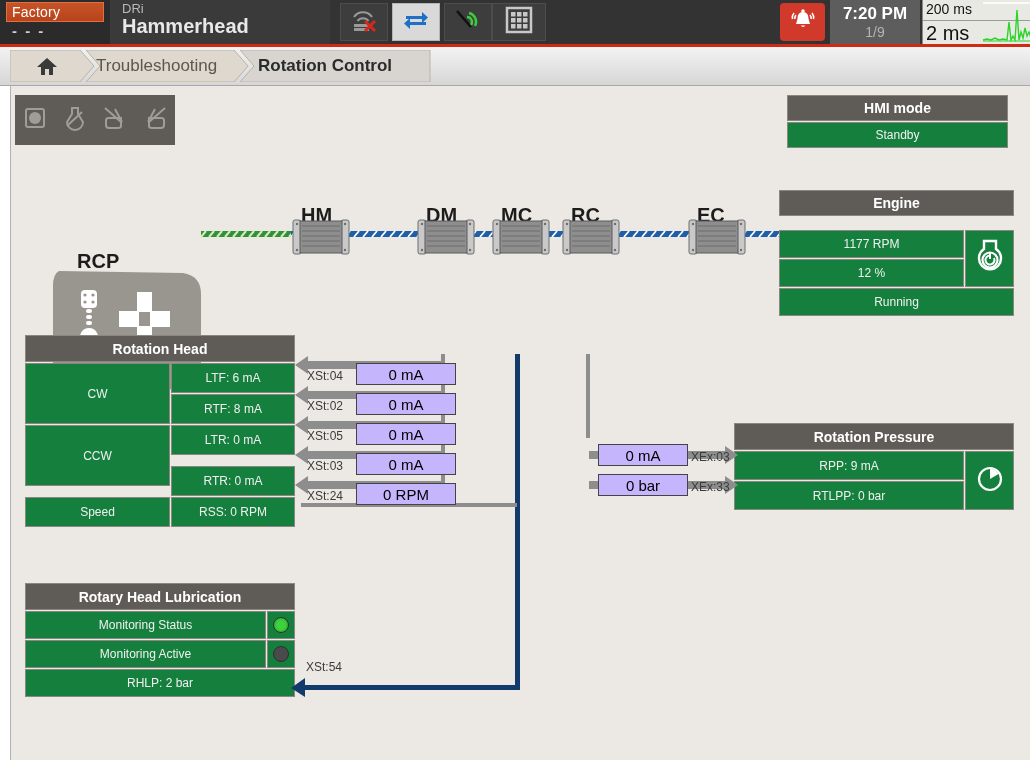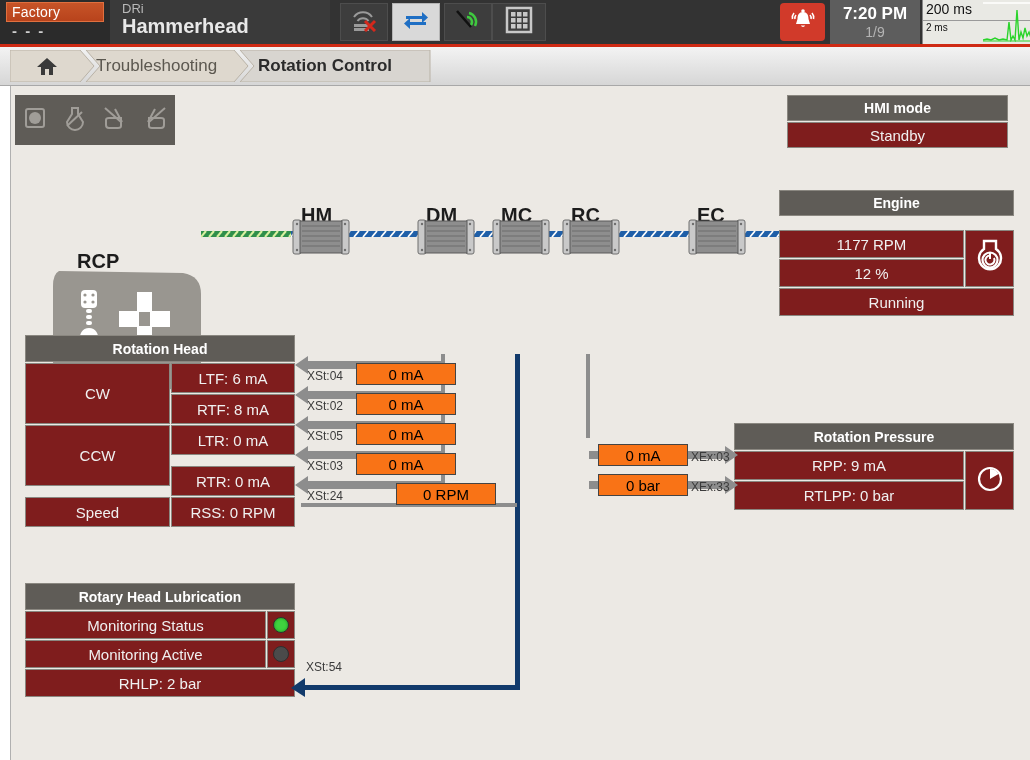--- a/index.html
+++ b/index.html
@@ -91,21 +91,21 @@
     font-size: 14px; color: #b4b4b4;
   }
   #perf-block {
     position: absolute; left: 922px; top: 0;
     width: 108px; height: 44px;
     background: #e9e9e4;
     border-left: 1px solid #888;
     overflow: hidden;
   }
   #perf-top { position:absolute; left:3px; top:1px; font-size:14px; color:#111; }
-  #perf-bot { position:absolute; left:3px; top:22px; font-size:10px; color:#111; }
+  #perf-bot { position:absolute; left:3px; top:22px; font-size:20px; color:#111; }
   #perf-sep { position:absolute; left:0; top:20px; width:108px; height:1px; background:#9a9a9a; }
   #perf-graph { position:absolute; left:60px; top:2px; width:48px; height:40px; }
 
   
   #redline { position:absolute; left:0; top:44px; width:1030px; height:3px; background:#cf2a14; }
   #crumbbar {
     position: absolute; left: 0; top: 47px;
     width: 1030px; height: 38px;
     background: linear-gradient(#f3f3f3, #d6d6d6);
     border-bottom: 1px solid #a8a8a8;
@@ -148,31 +148,31 @@
   .panel-hdr {
     background: #5f5c57;
     color: #ffffff;
     font-weight: bold; font-size: 14px;
     text-align: center;
     border: 1px solid #8a8780;
     box-sizing: border-box;
     display: flex; align-items: center; justify-content: center;
   }
   .panel-row {
-    background: #7f1d1d;
+    background: #15803d;
     color: #f0f0f0;
-    font-size: 15px;
+    font-size: 12px;
     text-align: center;
     border: 1px solid #8a8780;
     box-sizing: border-box;
     display: flex; align-items: center; justify-content: center;
   }
   .val-box {
     position: absolute;
-    background: #f97316;
+    background: #c4b5fd;
     border: 1px solid #444;
     box-sizing: border-box;
     font-size: 15px; color: #000;
     text-align: center;
     display: flex; align-items: center; justify-content: center;
   }
   .sig-tag {
     position: absolute;
     font-size: 12px; color: #3b3b3b;
   }
@@ -622,21 +622,21 @@
   <div class="sig-tag" style="left:296px; top:313px;">XSt:02</div>
   <div class="val-box" style="left:345px; top:307px; width:100px; height:22px;">0 mA</div>
 
   <div class="sig-tag" style="left:296px; top:343px;">XSt:05</div>
   <div class="val-box" style="left:345px; top:337px; width:100px; height:22px;">0 mA</div>
 
   <div class="sig-tag" style="left:296px; top:373px;">XSt:03</div>
   <div class="val-box" style="left:345px; top:367px; width:100px; height:22px;">0 mA</div>
 
   <div class="sig-tag" style="left:296px; top:403px;">XSt:24</div>
-  <div class="val-box" style="left:345px; top:397px; width:100px; height:22px;margin-left:40px;">0 RPM</div>
+  <div class="val-box" style="left:345px; top:397px; width:100px; height:22px;">0 RPM</div>
 
   <div class="panel" style="left:723px; top:337px; width:280px;">
     <div class="panel-hdr" style="height:27px;">Rotation Pressure</div>
     <div style="display:flex; margin-top:1px;">
       <div style="width:230px;">
         <div class="panel-row" style="height:29px;">RPP: 9 mA</div>
         <div class="panel-row" style="height:29px; margin-top:1px;">RTLPP: 0 bar</div>
       </div>
       <div class="panel-row" style="width:49px; margin-left:1px; height:59px;">
         <span>

